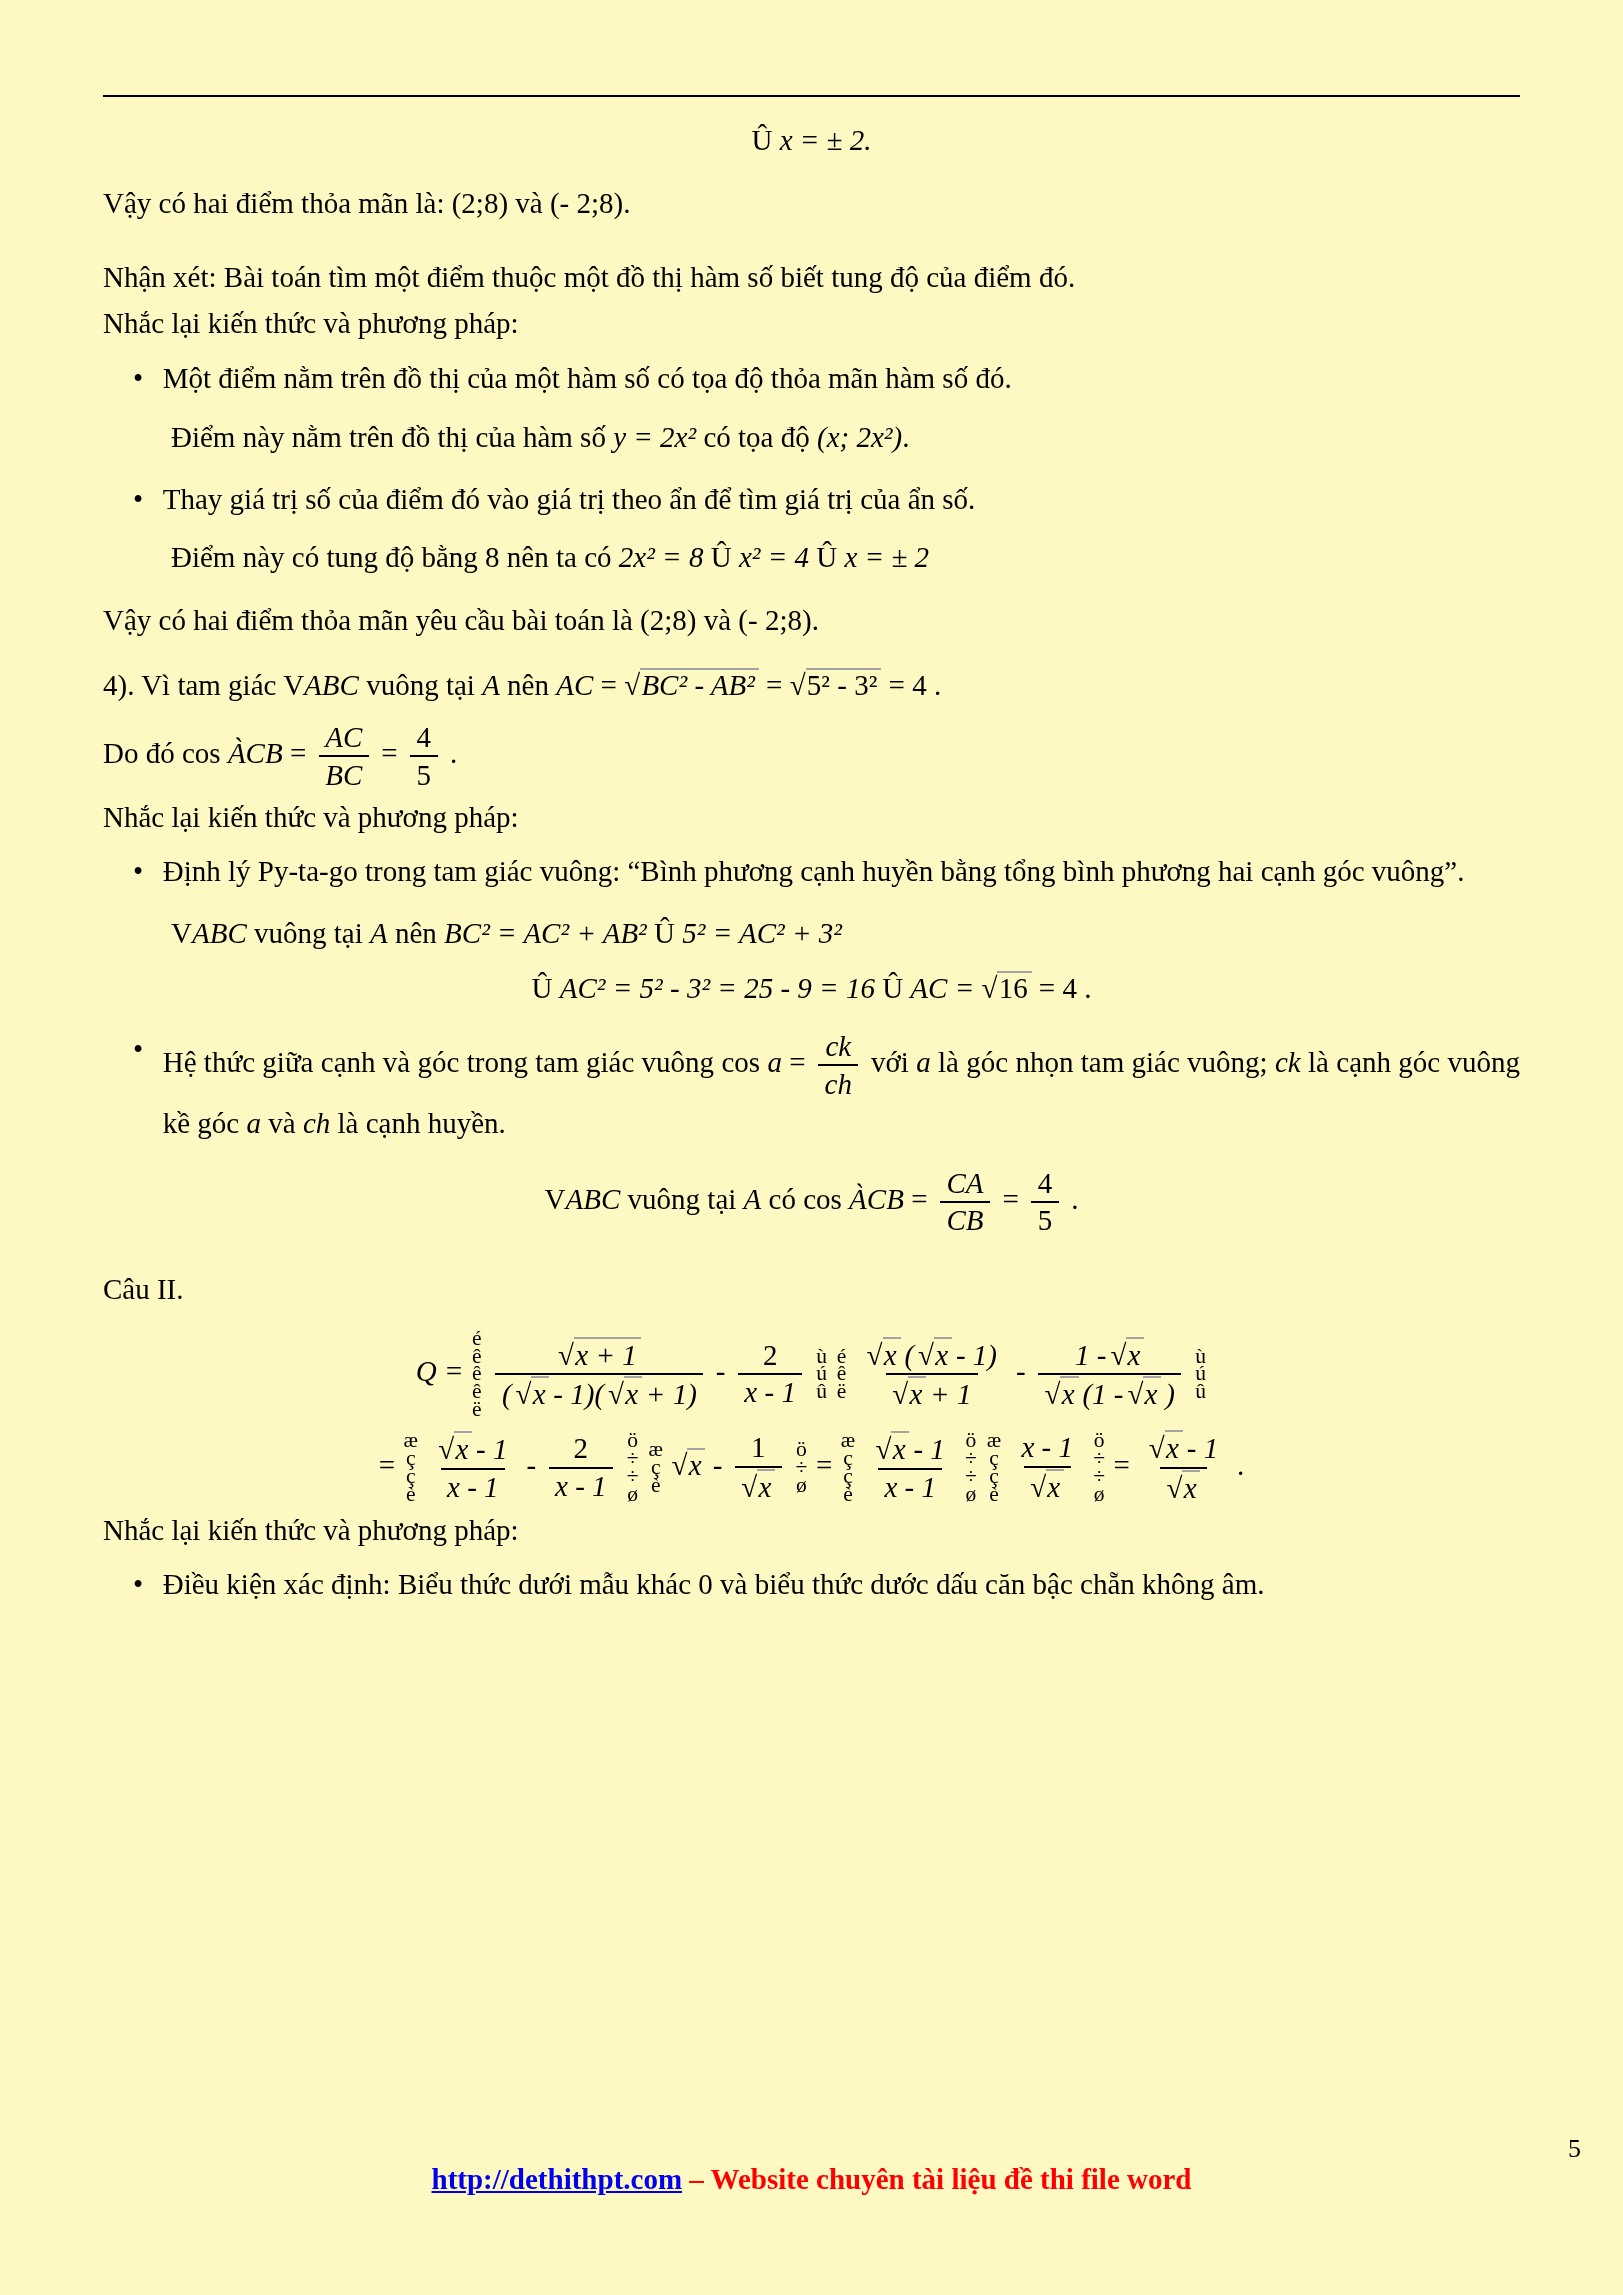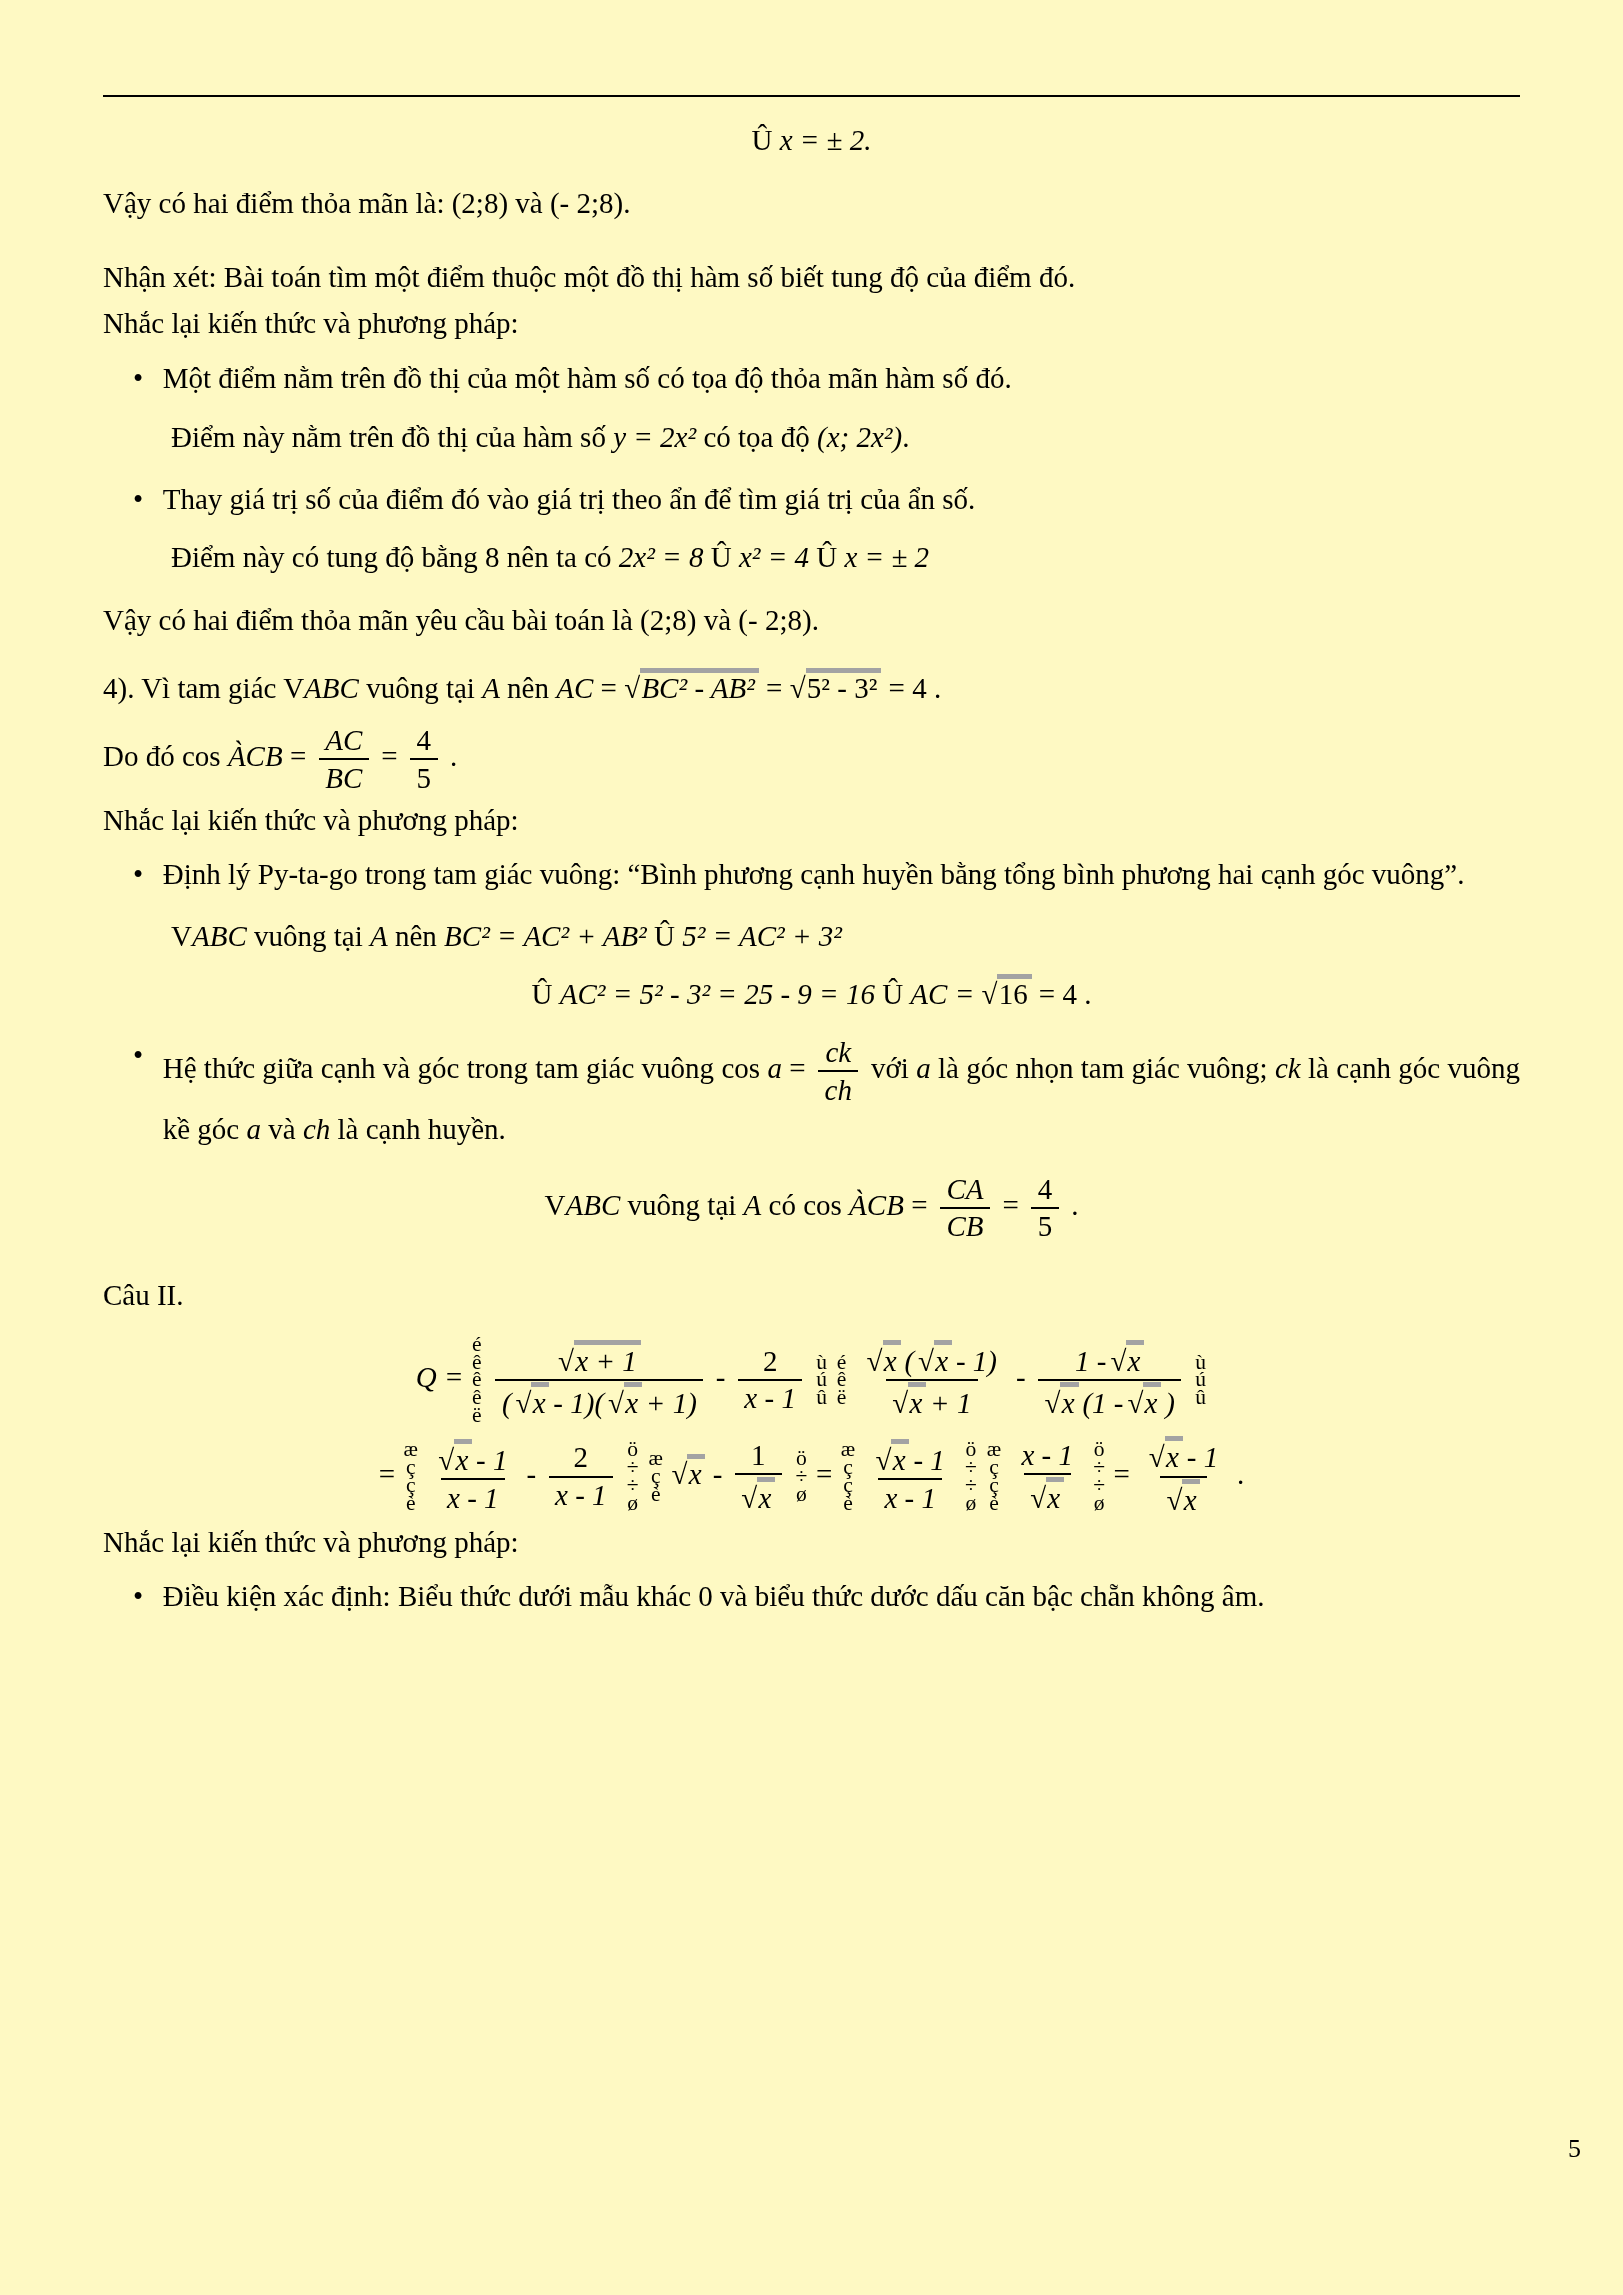--- a/index.html
+++ b/index.html
@@ -14,21 +14,21 @@
   .it{font-style:italic;}
   .sub{padding-left:68px;}
   .bullet-item{display:flex;column-gap:19.6px;padding-left:30px;line-height:1.5;}
   .bullet-marker{flex:0 0 auto;}
   .bullet-text{flex:1 1 auto;text-align:justify;}
   .frac{display:inline-flex;flex-direction:column;align-items:center;vertical-align:middle;line-height:1.15;margin:0 5.2px;}
   .frac .num,.frac .den{padding:1.3px 6.5px;display:inline-flex;align-items:baseline;justify-content:center;column-gap:3.9px;white-space:nowrap;}
   .frac .den{border-top:2px solid #000;}
   .sqrt{display:inline-flex;align-items:baseline;white-space:nowrap;}
   .rsign{font-style:normal;}
-  .rad{border-top:5px solid #a3a3a3;padding:0 3.9px 0 1.3px;}
+  .rad{border-top:2px solid #a3a3a3;padding:0 3.9px 0 1.3px;}
   .bcol{display:inline-block;white-space:pre;text-align:center;font-size:21.6px;line-height:0.82;vertical-align:middle;font-style:normal;margin:0 1.3px;}
   .mathline{line-height:1.1;}
   .footer{position:absolute;left:0;width:100%;bottom:99px;text-align:center;font-weight:bold;font-size:29px;}
   .footer-link{color:#0000ee;text-decoration:underline;}
   .footer-red{color:#ff0000;}
   .pagenum{position:absolute;right:42px;bottom:131px;font-size:26px;}
 </style>
 </head>
 <body>
 
@@ -376,15 +376,19 @@
 
     <p class="line" style="margin-top:2.6px">Nhắc lại kiến thức và phương pháp:</p>
 
     <div class="bullet-item" style="margin-top:10.5px">
       <span class="bullet-marker">•</span>
       <span class="bullet-text">Điều kiện xác định: Biểu thức dưới mẫu khác 0 và biểu thức dước dấu căn bậc chẵn không âm.</span>
     </div>
 
   </div>
 
+  <div class="footer">
+    <a class="footer-link" href="#">http://dethithpt.com</a>
+    <span class="footer-red">– Website chuyên tài liệu đề thi file word</span>
+  </div>
   <div class="pagenum">5</div>
 </div>
 
 
 </body></html>

